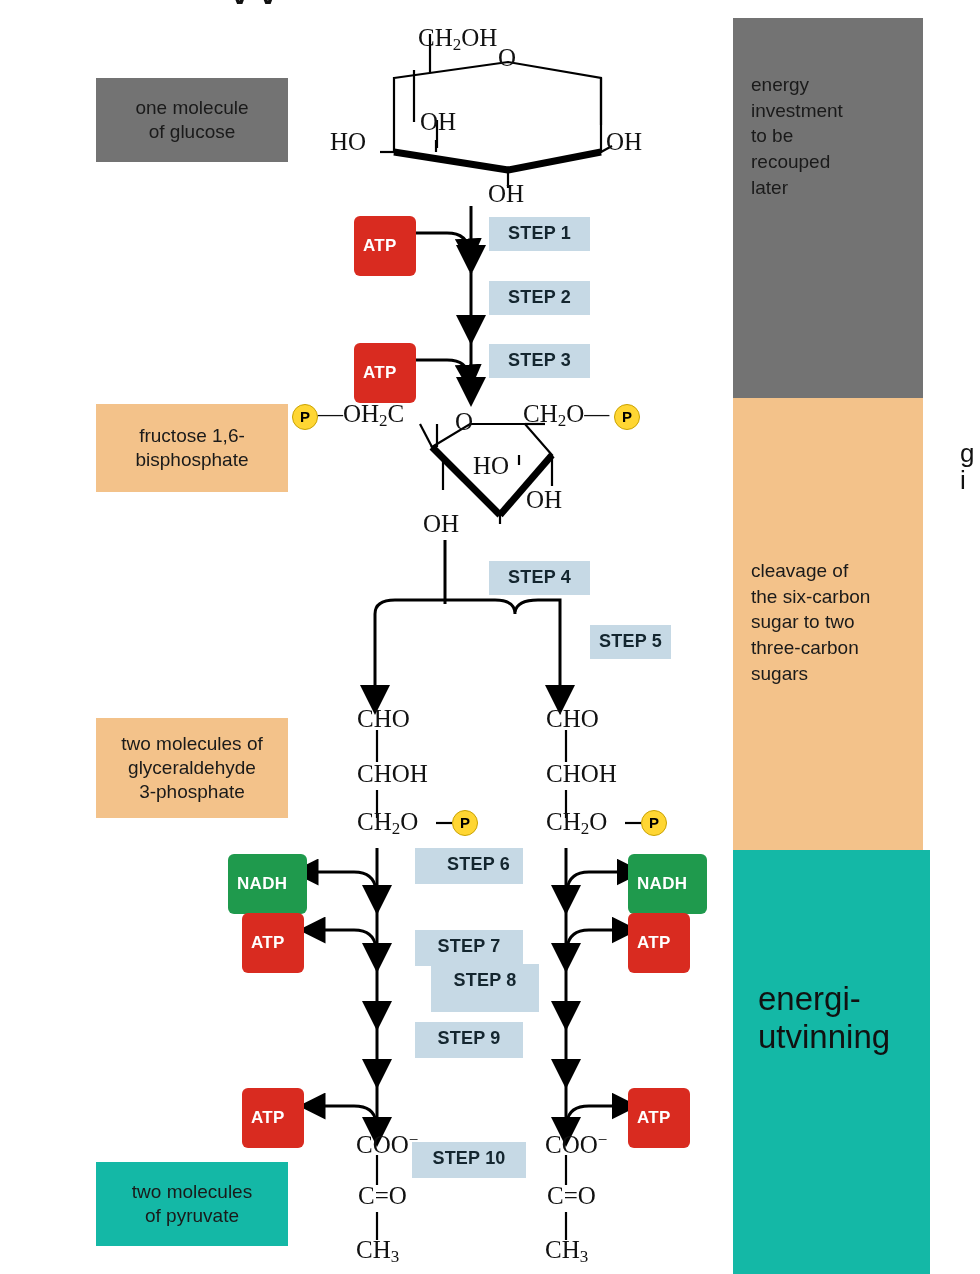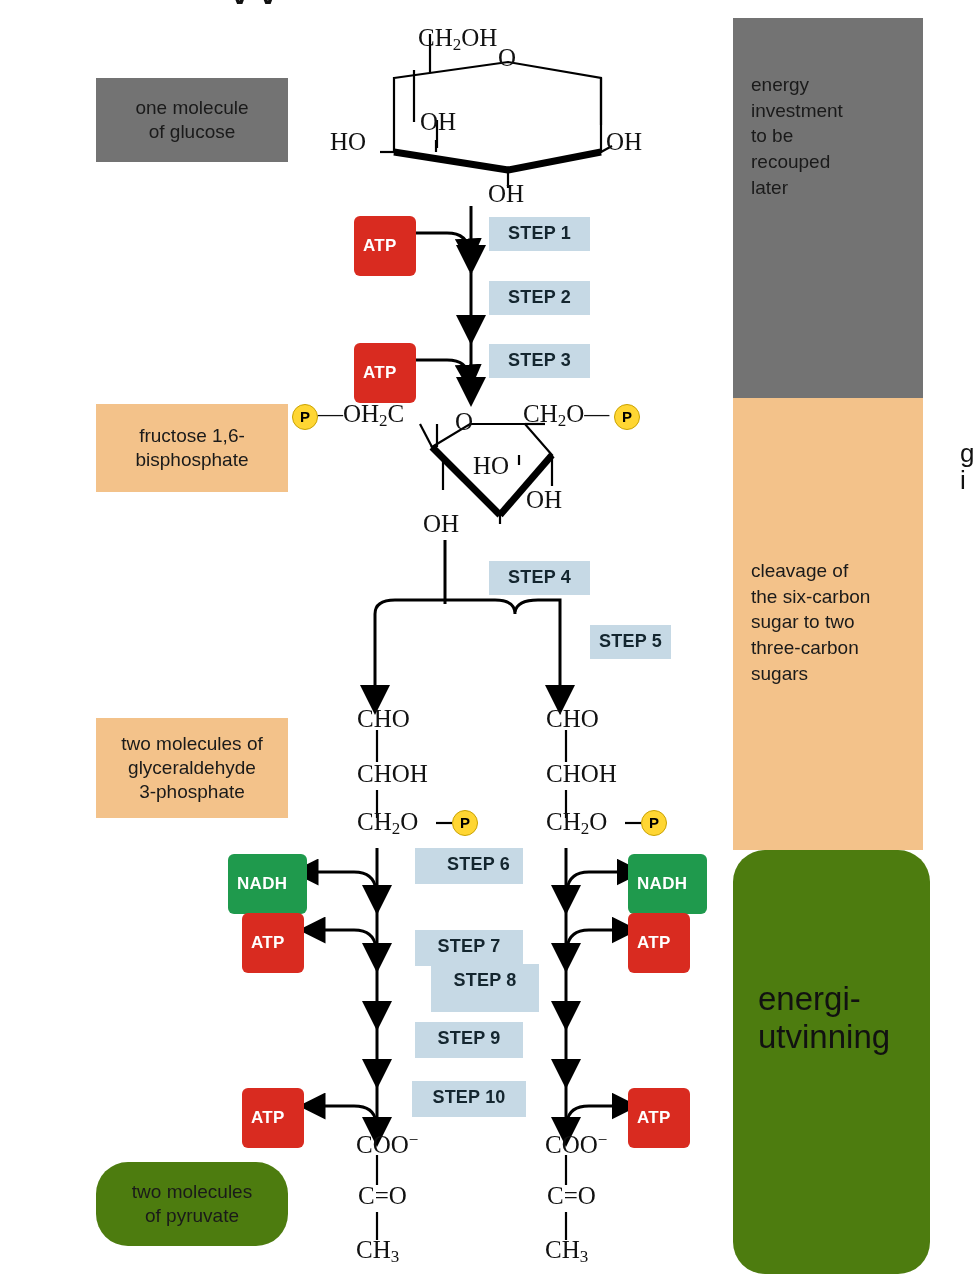--- a/index.html
+++ b/index.html
@@ -7,21 +7,21 @@
     width:980px;height:1274px;position:relative;overflow:hidden;
     background:#ffffff;
     font-family:"Liberation Sans", sans-serif;
     color:#1a1a1a;
   }
   .abs{position:absolute;}
   
   .box{position:absolute;box-sizing:border-box;padding:10px 12px;line-height:1.25;font-size:19px;}
   .box.yellow{background:#737373;}
   .box.orange{background:#f3c28a;}
-  .box.blue{background:#4d7c0f;border-radius:32px;}
+  .box.blue{background:#14b8a6;}
   
   .step{position:absolute;background:#c6d9e5;color:#14262f;font-size:18px;font-weight:600;
         text-align:center;padding:6px 0;box-sizing:border-box;letter-spacing:.2px;}
   
   .tag{position:absolute;color:#fff;font-weight:700;font-size:17px;text-align:left;
        padding:20px 9px;box-sizing:border-box;border-radius:6px;letter-spacing:.3px;}
   .tag.atp{background:#d92b20;}
   .tag.nadh{background:#1f9a4d;}
   
   .pcirc{position:absolute;width:26px;height:26px;border-radius:50%;background:#ffd633;
@@ -198,21 +198,21 @@
 
 <div class="step" style="left:489px;top:217px;width:101px;height:34px;">STEP 1</div>
 <div class="step" style="left:489px;top:281px;width:101px;height:34px;">STEP 2</div>
 <div class="step" style="left:489px;top:344px;width:101px;height:34px;">STEP 3</div>
 <div class="step" style="left:489px;top:561px;width:101px;height:34px;">STEP 4</div>
 <div class="step" style="left:590px;top:625px;width:81px;height:34px;">STEP 5</div>
 <div class="step" style="left:415px;top:848px;width:108px;height:36px;padding-left:19px;">STEP 6</div>
 <div class="step" style="left:415px;top:906px;width:108px;height:36px;margin-top:24px;">STEP 7</div>
 <div class="step" style="left:431px;top:964px;width:108px;height:48px;">STEP 8</div>
 <div class="step" style="left:415px;top:1022px;width:108px;height:36px;">STEP 9</div>
-<div class="step" style="left:412px;top:1081px;width:114px;height:36px;">STEP 10</div>
+<div class="step" style="left:412px;top:1142px;width:114px;height:36px;">STEP 10</div>
 
 <div class="tag atp" style="left:354px;top:216px;width:62px;">ATP</div>
 <div class="tag atp" style="left:354px;top:343px;width:62px;">ATP</div>
 
 <div class="tag nadh" style="left:228px;top:854px;width:79px;">NADH</div>
 <div class="tag nadh" style="left:628px;top:854px;width:79px;">NADH</div>
 
 <div class="tag atp" style="left:242px;top:913px;width:62px;">ATP</div>
 <div class="tag atp" style="left:628px;top:913px;width:62px;">ATP</div>
 

